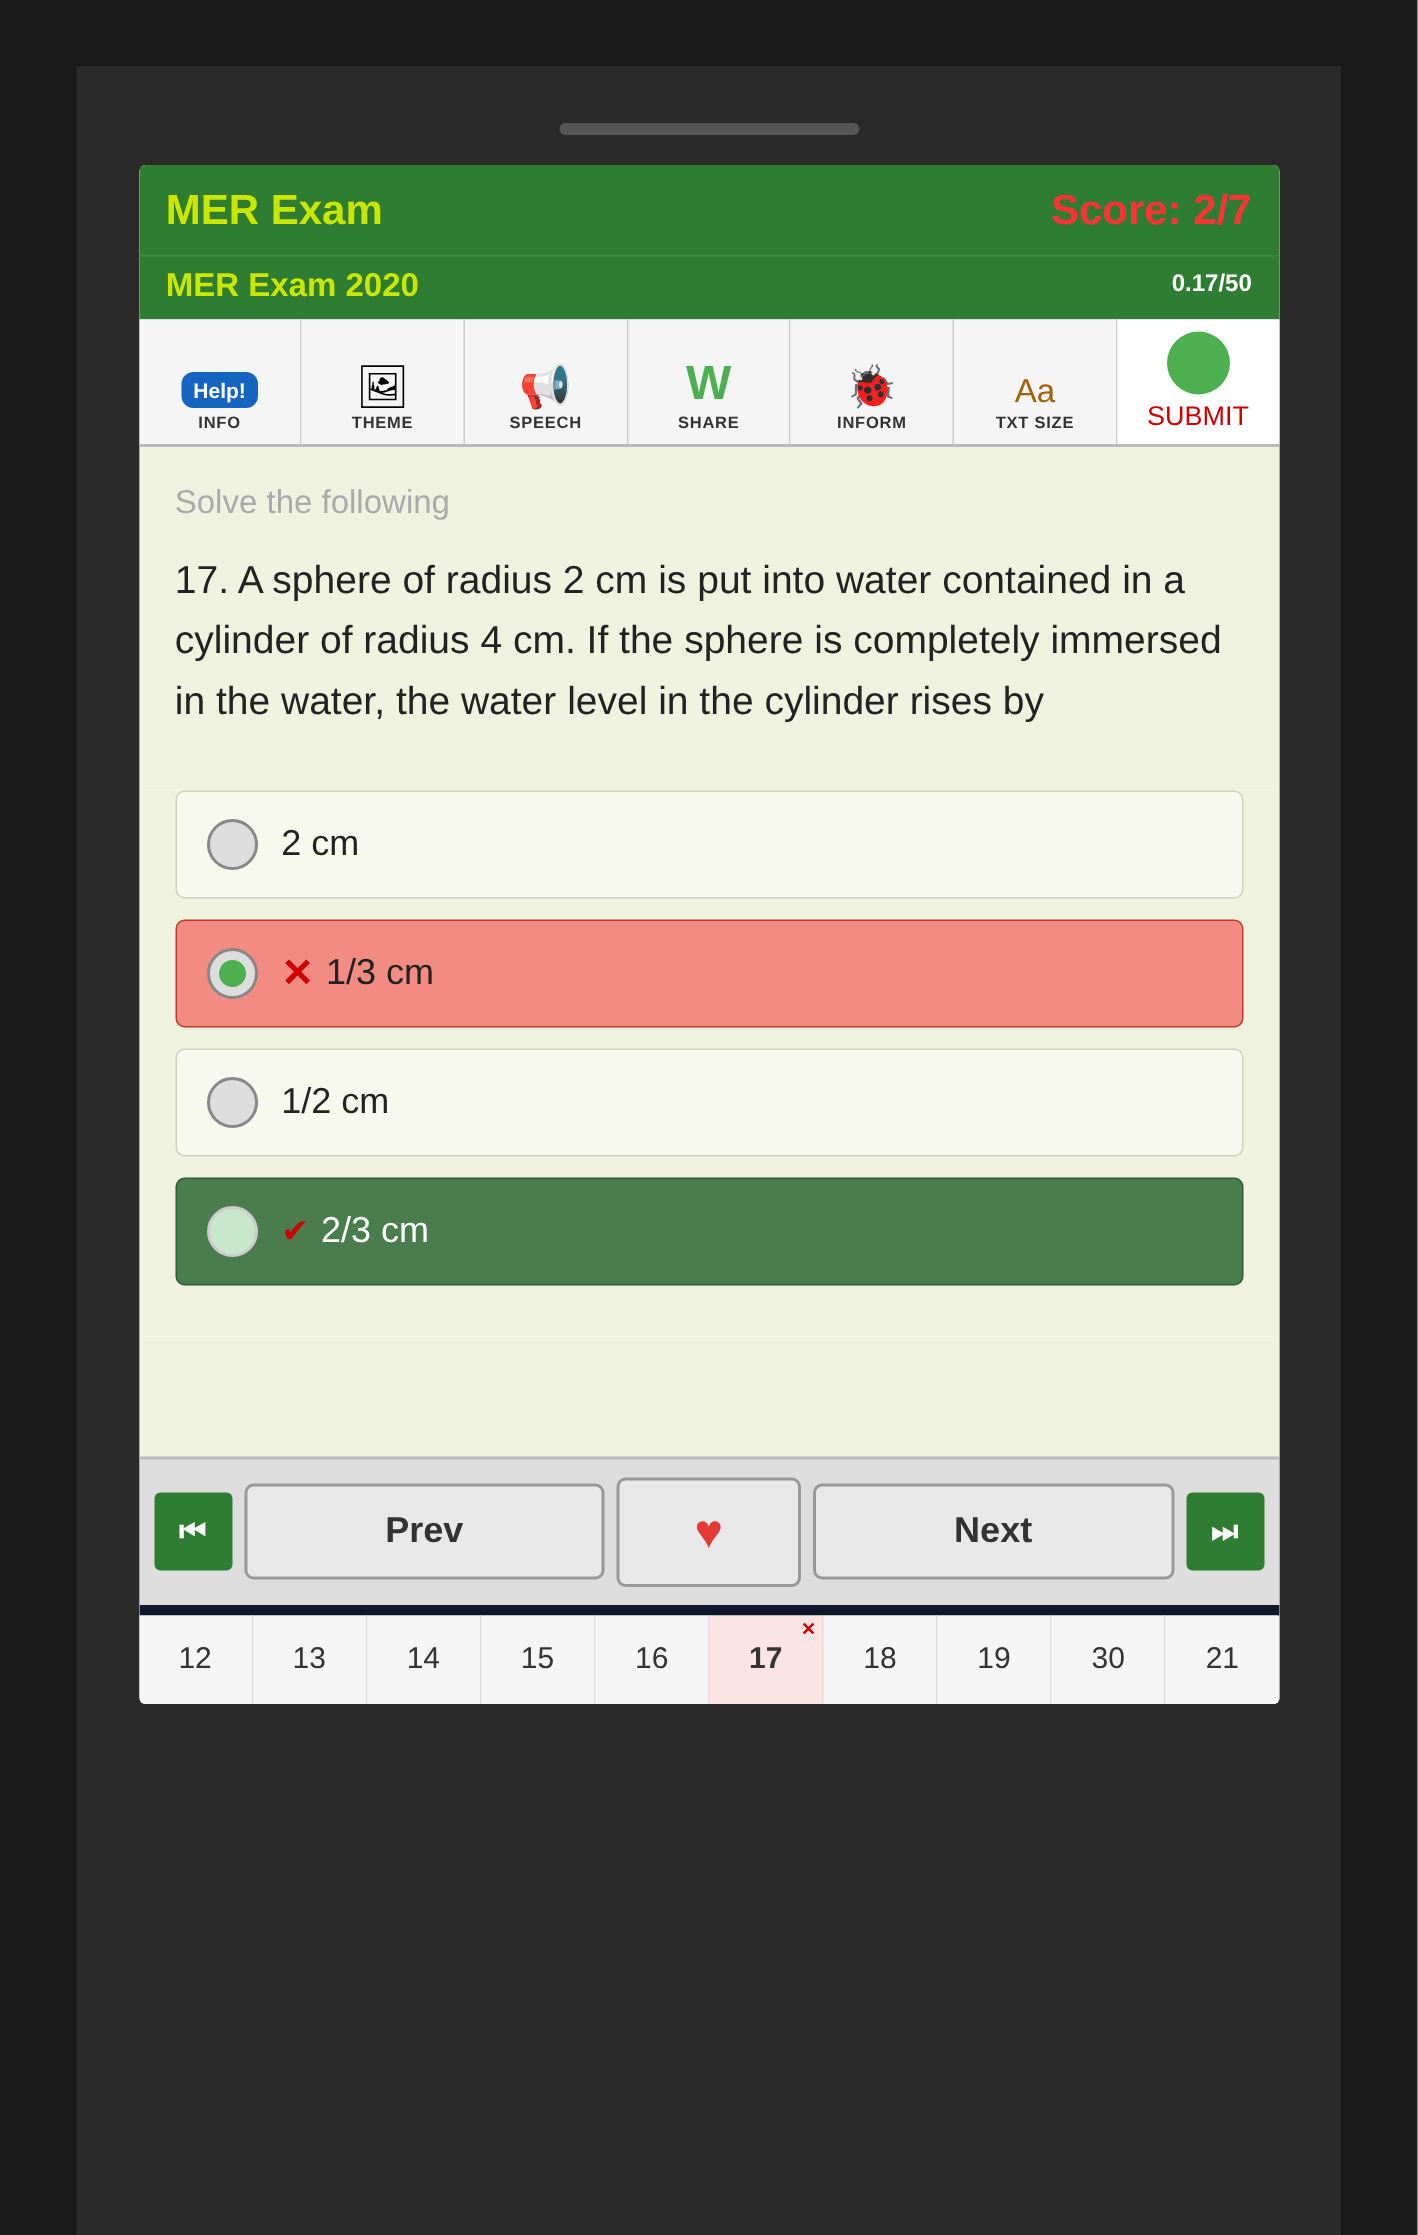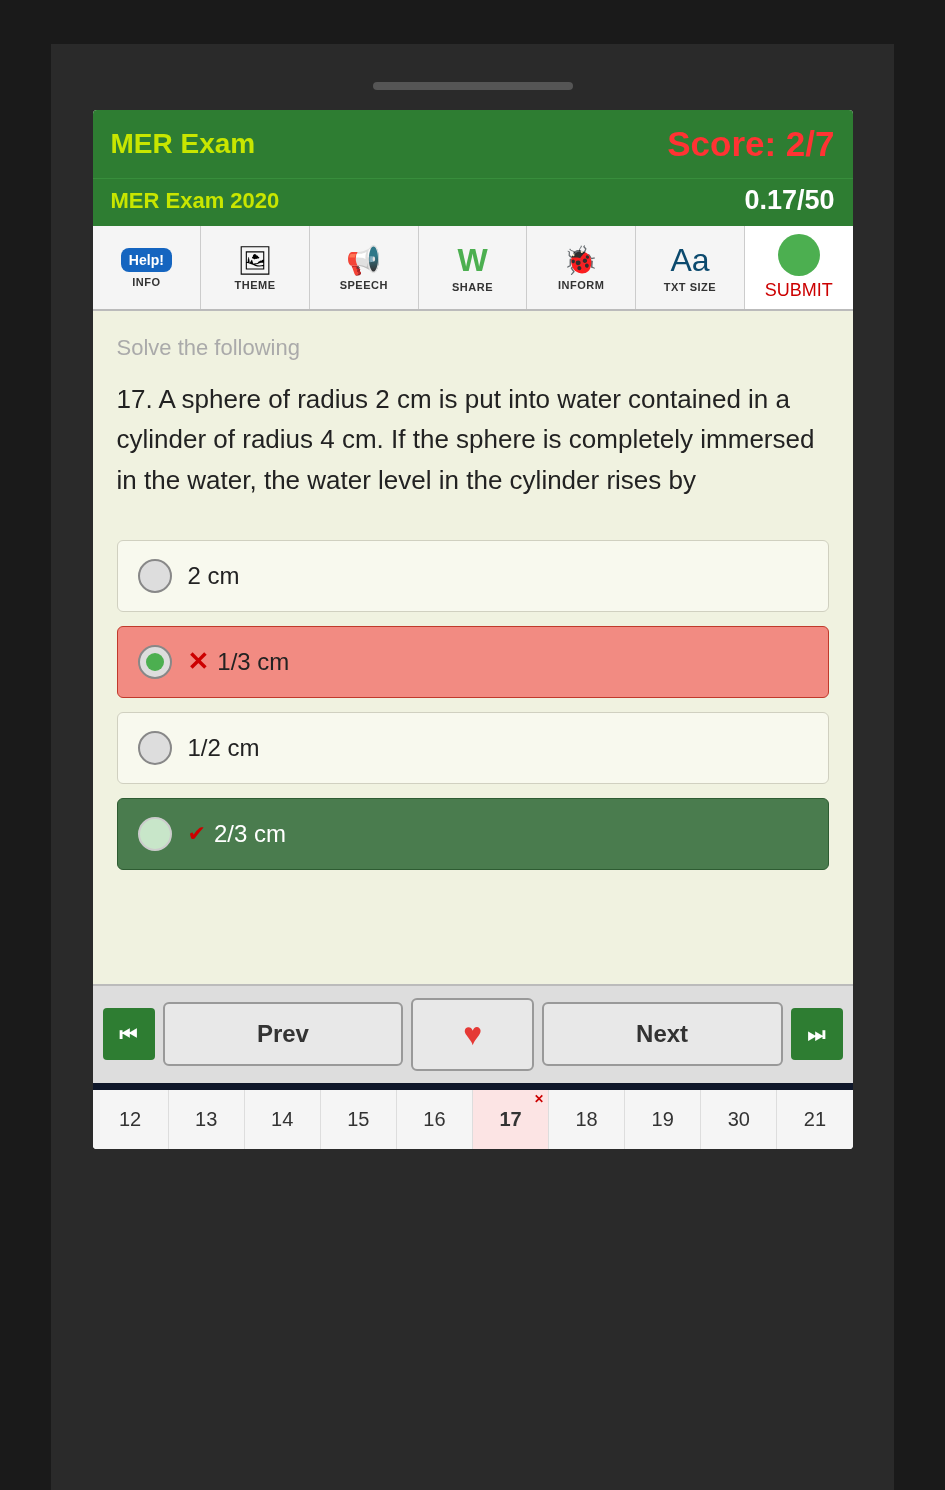--- a/index.html
+++ b/index.html
@@ -42,53 +42,53 @@
       align-items: center;
       padding: 14px 18px;
     }
     .header-title {
       color: #c8e600;
       font-size: 28px;
       font-weight: bold;
     }
     .header-score {
       color: #ff3333;
-      font-size: 35px;
+      font-size: 28px;
       font-weight: bold;
     }
     .header-sub {
       background: #2e7d32;
       display: flex;
       justify-content: space-between;
       align-items: center;
       padding: 6px 18px 10px 18px;
       border-top: 1px solid #388e3c;
     }
     .header-subtitle {
       color: #c8e600;
       font-size: 22px;
       font-weight: bold;
     }
     .header-progress {
       color: #fff;
-      font-size: 27px;
+      font-size: 16px;
       font-weight: bold;
     }
     
     .toolbar {
       display: flex;
       background: #eee;
       border-bottom: 2px solid #bbb;
     }
     .toolbar-btn {
       flex: 1;
       display: flex;
       flex-direction: column;
       align-items: center;
-      justify-content: center;
+      justify-content: flex-end;
       padding: 8px 4px;
       border-right: 1px solid #ccc;
       cursor: pointer;
       background: #f5f5f5;
       min-height: 72px;
     }
     .toolbar-btn:last-child { border-right: none; }
     .toolbar-icon {
       font-size: 28px;
       margin-bottom: 2px;
@@ -310,21 +310,21 @@
       </div>
       <div class="toolbar-btn">
         <span class="toolbar-icon" style="color:#4caf50;font-size:32px;font-weight:bold;">W</span>
         <span class="toolbar-label">SHARE</span>
       </div>
       <div class="toolbar-btn">
         <span class="toolbar-icon">🐞</span>
         <span class="toolbar-label">INFORM</span>
       </div>
       <div class="toolbar-btn">
-        <span class="toolbar-icon" style="color:#0c4a6e;font-size:32px;">Aa</span>
+        <span class="toolbar-icon" style="color:#a16207;font-size:22px;">Aa</span>
         <span class="toolbar-label">TXT SIZE</span>
       </div>
       <div class="toolbar-btn submit-btn">
         <div class="submit-circle"></div>
         <span class="submit-label">SUBMIT</span>
       </div>
     </div>
 
     <div class="question-area">
       <div class="question-instruction">Solve the following</div>

